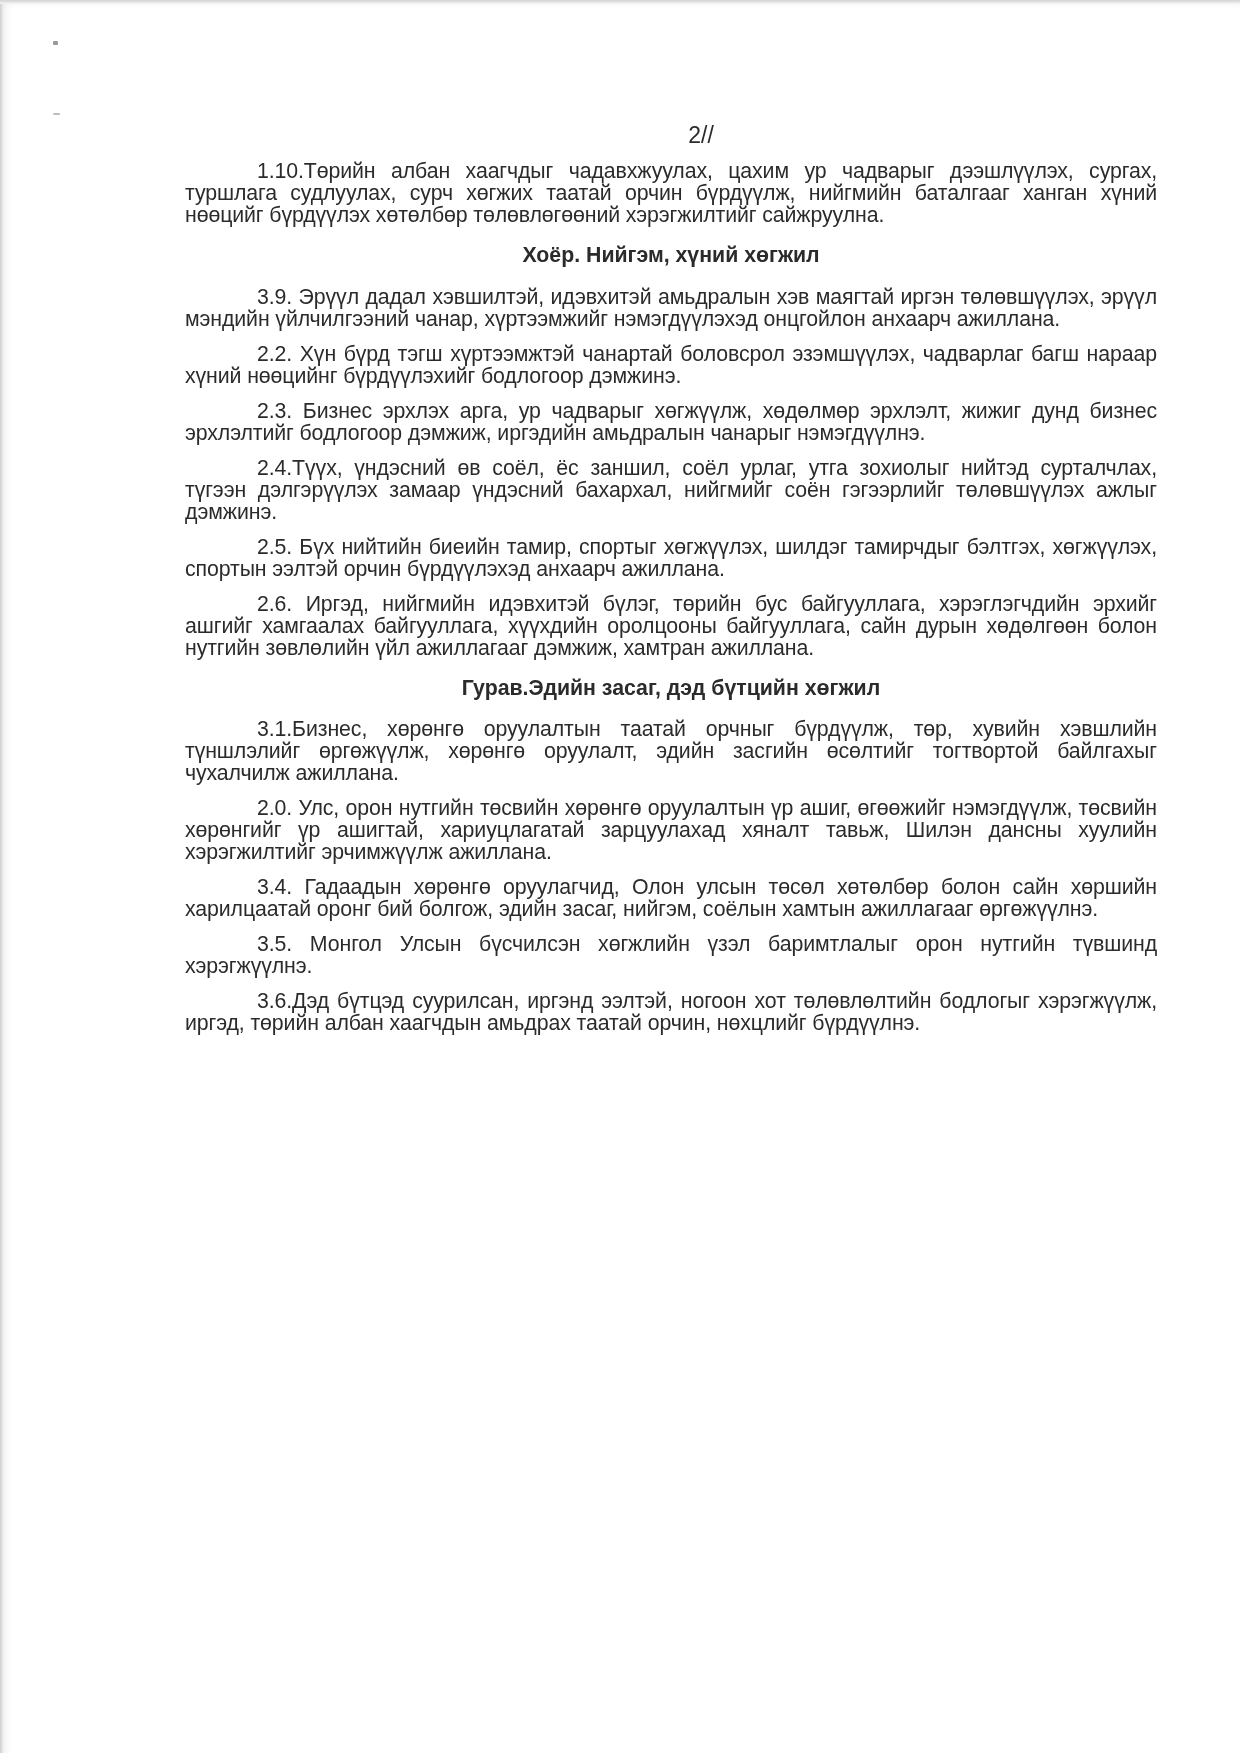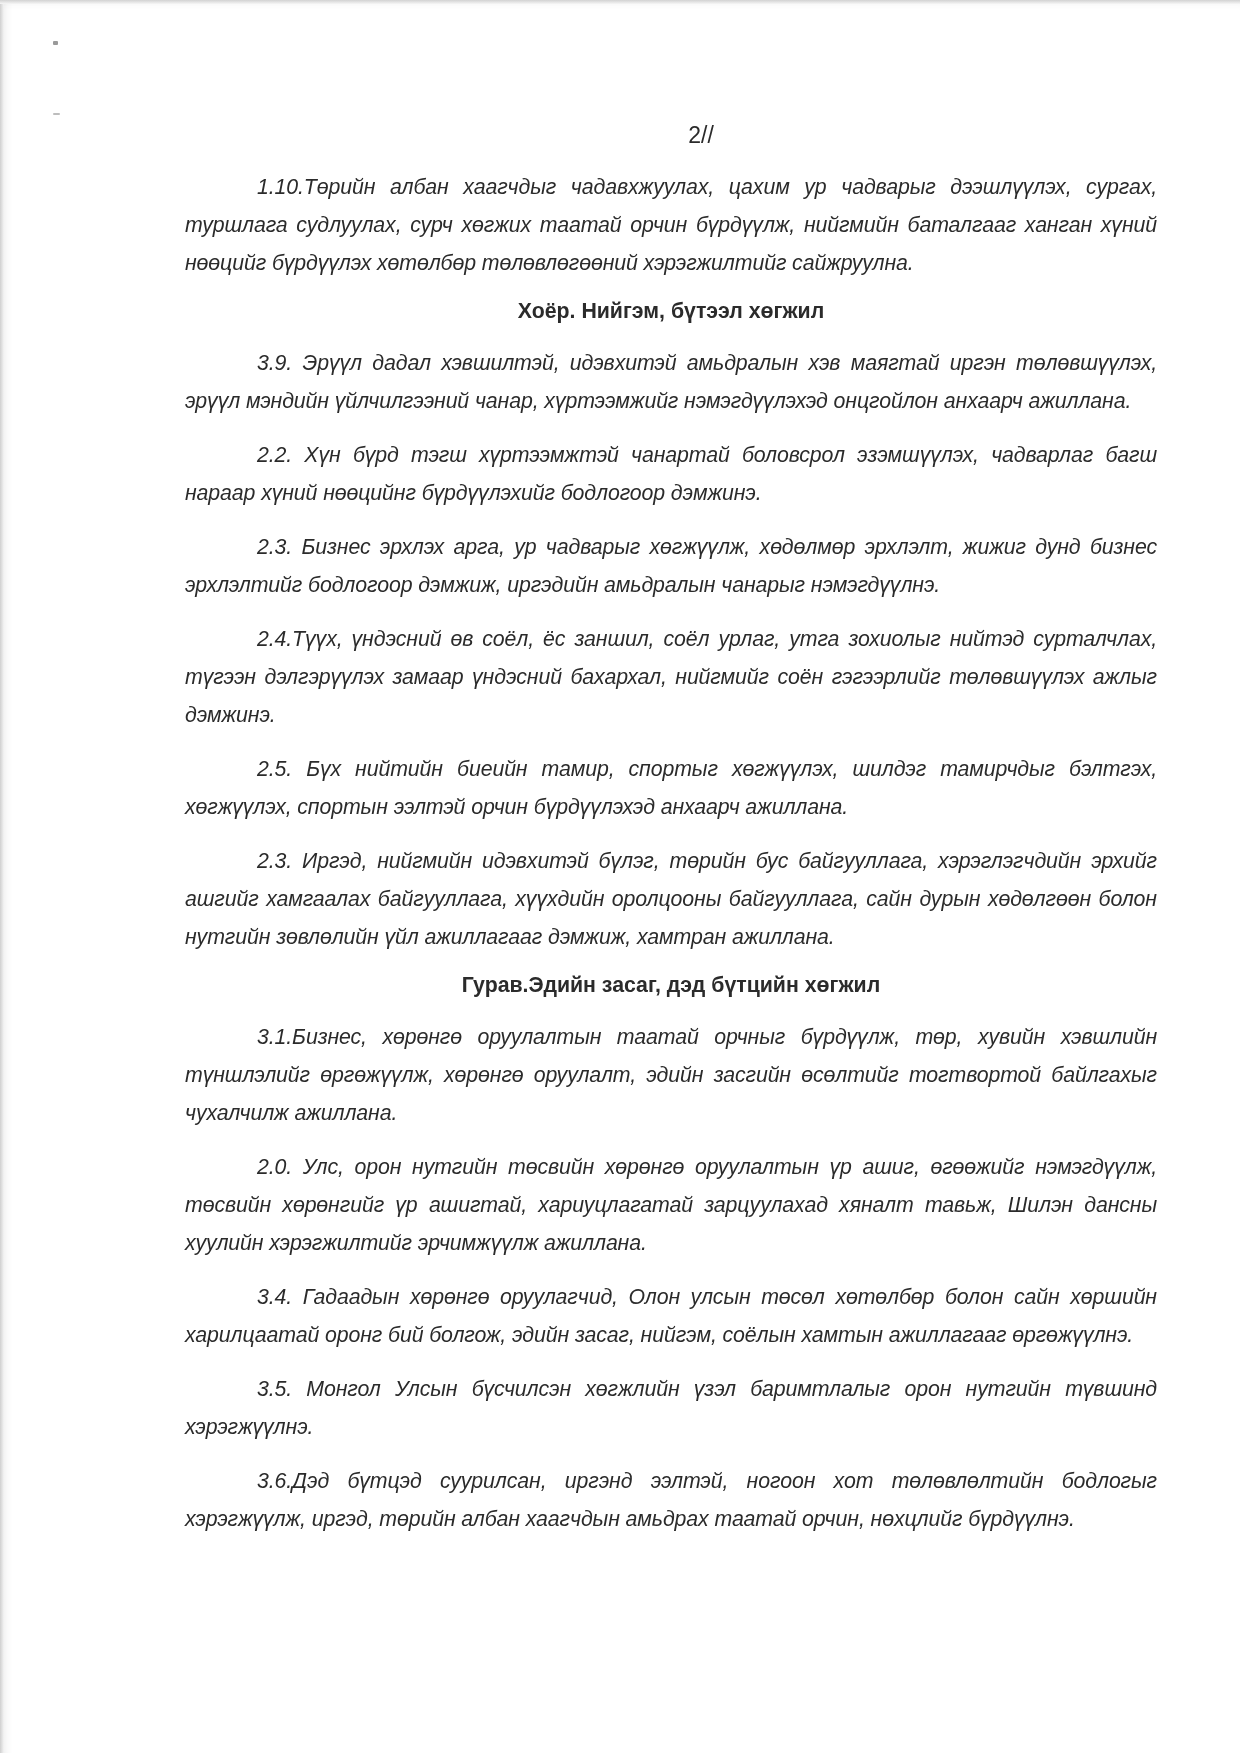--- a/index.html
+++ b/index.html
@@ -50,27 +50,26 @@
     }
     .page-number {
       text-align: center;
       font-size: 23px;
       margin-left: 60px;
       height: 34px;
       line-height: 34px;
       margin-bottom: 2px;
     }
     p.para {
-      margin: 16px 0 13px 0;
+      margin: 8px 0 13px 0;
       font-size: 21.3px;
-      line-height: 38px;
+      line-height: 22px;
       text-align: justify;
       text-indent: 72px;
       letter-spacing: -0.1px;
-      font-style: italic;
     }
     h2.section-heading {
       margin: 5px 0 14px 0;
       font-size: 21.3px;
       line-height: 33px;
       font-weight: bold;
       text-align: center;
     }
     h2.section-heading.h-three { margin-top: 5px; margin-bottom: 13px; }
   </style>
@@ -81,28 +80,28 @@
   <div class="scan-edge-left"></div>
   <div class="scan-edge-top"></div>
   <div class="speck s1"></div>
   <div class="speck s2"></div>
 
   <div class="content">
     <div class="page-number">2//</div>
 
     <p class="para">1.10.Төрийн албан хаагчдыг чадавхжуулах, цахим ур чадварыг дээшлүүлэх, сургах, туршлага судлуулах, сурч хөгжих таатай орчин бүрдүүлж, нийгмийн баталгааг ханган хүний нөөцийг бүрдүүлэх хөтөлбөр төлөвлөгөөний хэрэгжилтийг сайжруулна.</p>
 
-    <h2 class="section-heading">Хоёр. Нийгэм, бүтээл хөгжил</h2>
+    <h2 class="section-heading">Хоёр. Нийгэм, хүний хөгжил</h2>
 
     <p class="para">3.9. Эрүүл дадал хэвшилтэй, идэвхитэй амьдралын хэв маягтай иргэн төлөвшүүлэх, эрүүл мэндийн үйлчилгээний чанар, хүртээмжийг нэмэгдүүлэхэд онцгойлон анхаарч ажиллана.</p>
     <p class="para">2.2. Хүн бүрд тэгш хүртээмжтэй чанартай боловсрол эзэмшүүлэх, чадварлаг багш нараар хүний нөөцийнг бүрдүүлэхийг бодлогоор дэмжинэ.</p>
     <p class="para">2.3. Бизнес эрхлэх арга, ур чадварыг хөгжүүлж, хөдөлмөр эрхлэлт, жижиг дунд бизнес эрхлэлтийг бодлогоор дэмжиж, иргэдийн амьдралын чанарыг нэмэгдүүлнэ.</p>
     <p class="para">2.4.Түүх, үндэсний өв соёл, ёс заншил, соёл урлаг, утга зохиолыг нийтэд сурталчлах, түгээн дэлгэрүүлэх замаар үндэсний бахархал, нийгмийг соён гэгээрлийг төлөвшүүлэх ажлыг дэмжинэ.</p>
     <p class="para">2.5. Бүх нийтийн биеийн тамир, спортыг хөгжүүлэх, шилдэг тамирчдыг бэлтгэх, хөгжүүлэх, спортын ээлтэй орчин бүрдүүлэхэд анхаарч ажиллана.</p>
-    <p class="para">2.3. Иргэд, нийгмийн идэвхитэй бүлэг, төрийн бус байгууллага, хэрэглэгчдийн эрхийг ашгийг хамгаалах байгууллага, хүүхдийн оролцооны байгууллага, сайн дурын хөдөлгөөн болон нутгийн зөвлөлийн үйл ажиллагааг дэмжиж, хамтран ажиллана.</p>
+    <p class="para">2.6. Иргэд, нийгмийн идэвхитэй бүлэг, төрийн бус байгууллага, хэрэглэгчдийн эрхийг ашгийг хамгаалах байгууллага, хүүхдийн оролцооны байгууллага, сайн дурын хөдөлгөөн болон нутгийн зөвлөлийн үйл ажиллагааг дэмжиж, хамтран ажиллана.</p>
 
     <h2 class="section-heading h-three">Гурав.Эдийн засаг, дэд бүтцийн хөгжил</h2>
 
     <p class="para">3.1.Бизнес, хөрөнгө оруулалтын таатай орчныг бүрдүүлж, төр, хувийн хэвшлийн түншлэлийг өргөжүүлж, хөрөнгө оруулалт, эдийн засгийн өсөлтийг тогтвортой байлгахыг чухалчилж ажиллана.</p>
     <p class="para">2.0. Улс, орон нутгийн төсвийн хөрөнгө оруулалтын үр ашиг, өгөөжийг нэмэгдүүлж, төсвийн хөрөнгийг үр ашигтай, хариуцлагатай зарцуулахад хяналт тавьж, Шилэн дансны хуулийн хэрэгжилтийг эрчимжүүлж ажиллана.</p>
     <p class="para">3.4. Гадаадын хөрөнгө оруулагчид, Олон улсын төсөл хөтөлбөр болон сайн хөршийн харилцаатай оронг бий болгож, эдийн засаг, нийгэм, соёлын хамтын ажиллагааг өргөжүүлнэ.</p>
     <p class="para">3.5. Монгол Улсын бүсчилсэн хөгжлийн үзэл баримтлалыг орон нутгийн түвшинд хэрэгжүүлнэ.</p>
     <p class="para">3.6.Дэд бүтцэд суурилсан, иргэнд ээлтэй, ногоон хот төлөвлөлтийн бодлогыг хэрэгжүүлж, иргэд, төрийн албан хаагчдын амьдрах таатай орчин, нөхцлийг бүрдүүлнэ.</p>
   </div>
 </div>

